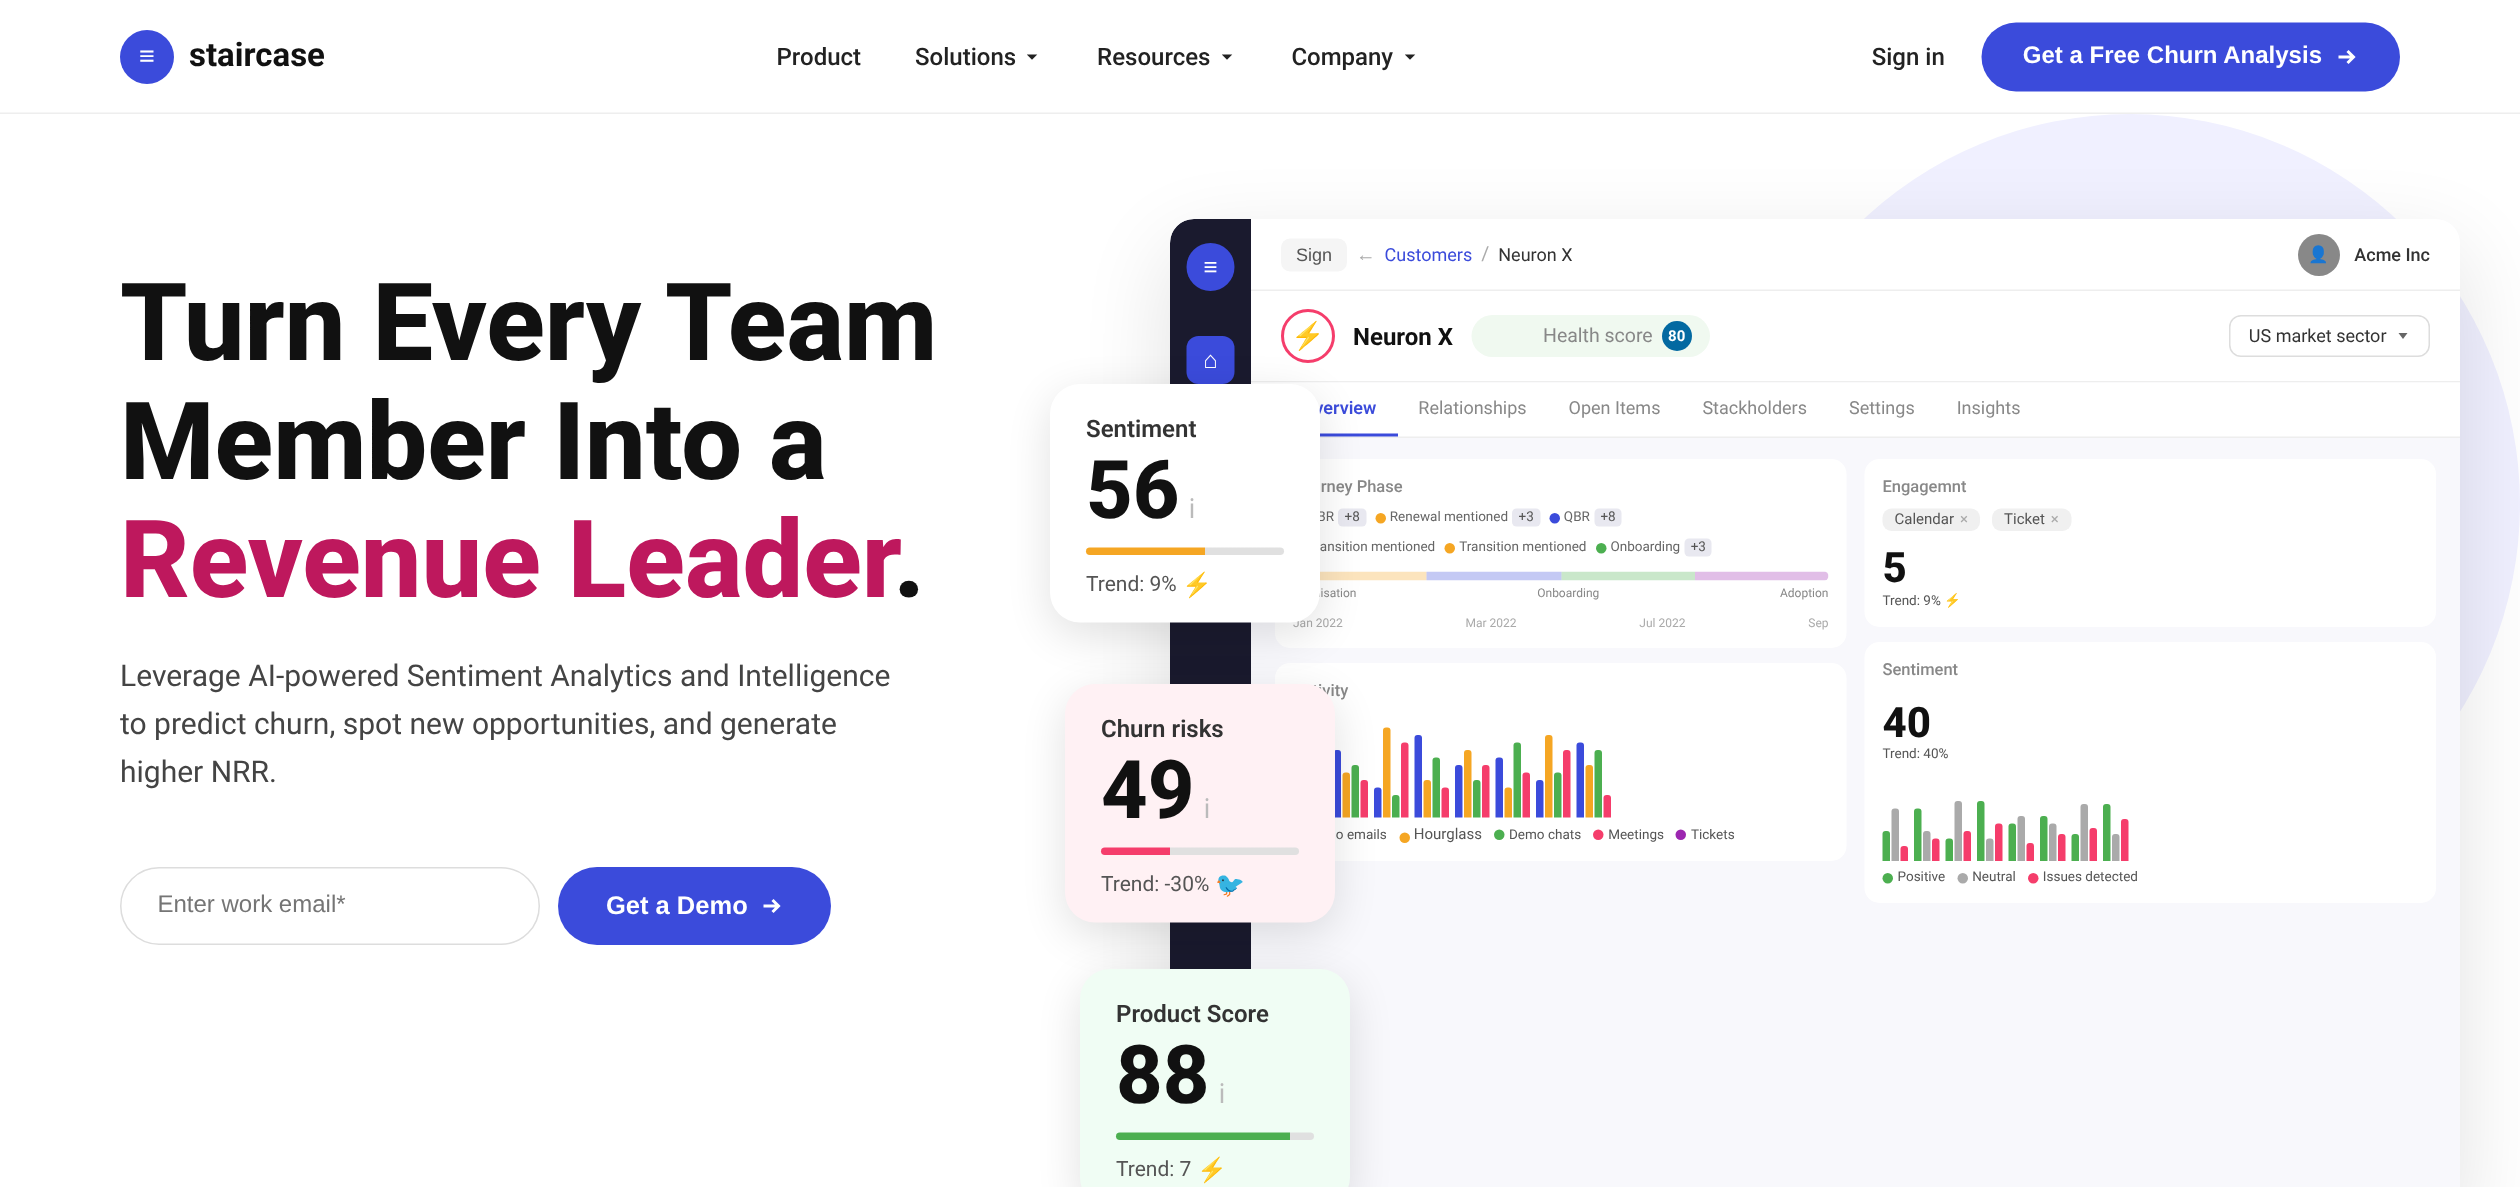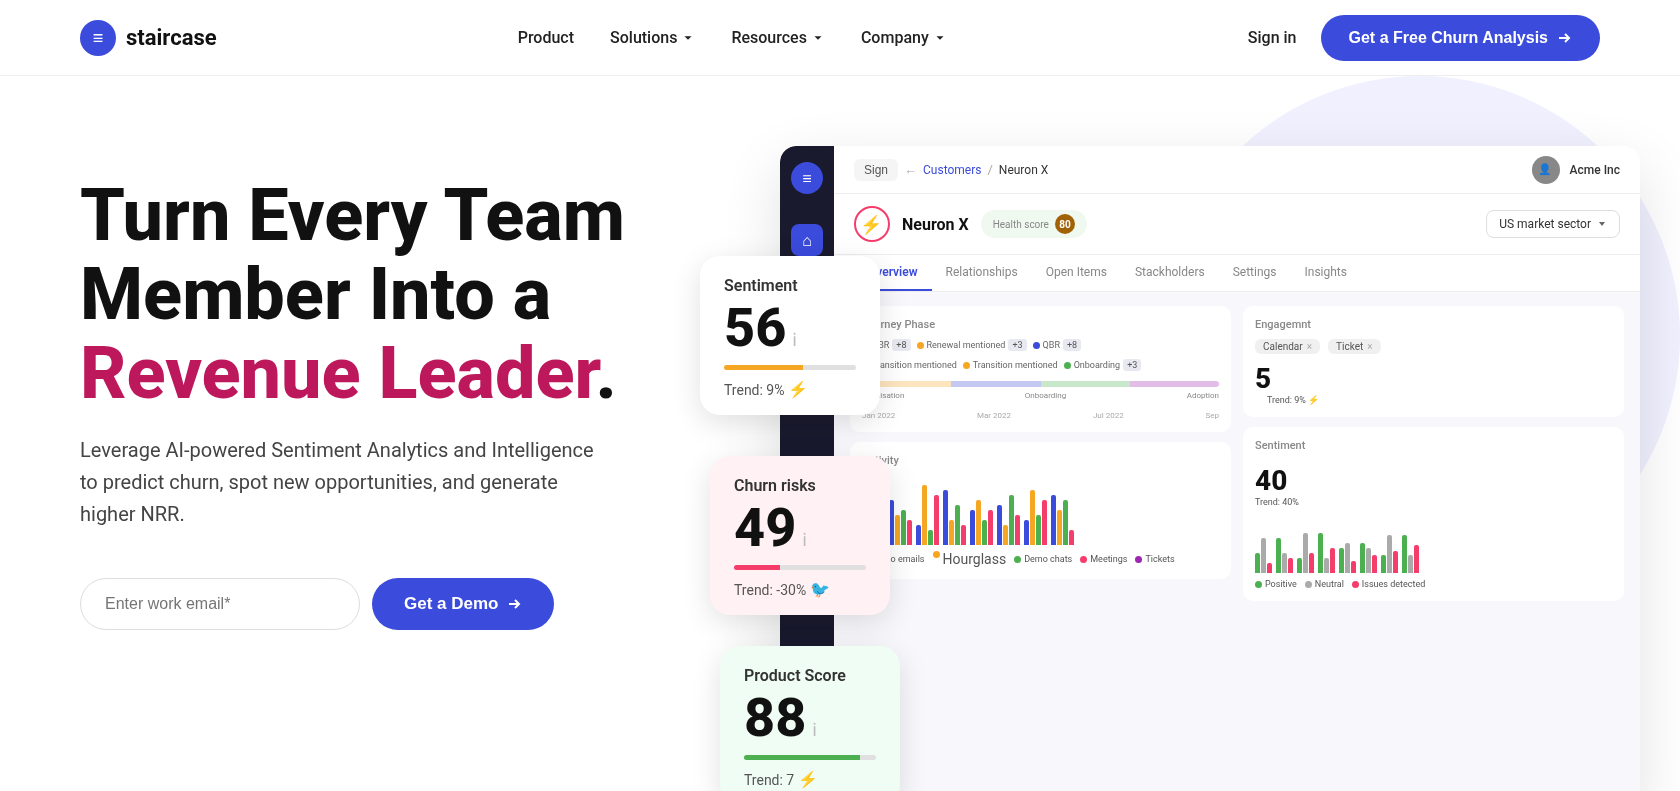--- a/index.html
+++ b/index.html
@@ -121,21 +121,21 @@
       width: 36px; height: 36px; background: #fff;
       border-radius: 50%; display: flex; align-items: center; justify-content: center;
       border: 2px solid #F53D6B;
     }
     .db-cust-name { font-size: 16px; font-weight: 700; color: #111; }
     .db-health-badge {
       display: flex; align-items: center; gap: 6px;
       background: #f0f9f0; border-radius: 20px; padding: 4px 12px;
       font-size: 12px; color: #555;
     }
-    .health-dot { width: 20px; height: 20px; background: #a16207; border-radius: 50%; color: #fff; font-size: 10px; font-weight: 700; display: flex; align-items: center; justify-content: center; }
+    .health-dot { width: 20px; height: 20px; background: #0369a1; border-radius: 50%; color: #fff; font-size: 10px; font-weight: 700; display: flex; align-items: center; justify-content: center; }
     .db-sector-select {
       border: 1px solid #ddd; border-radius: 8px; padding: 6px 12px;
       font-size: 12px; color: #333; background: #fff; cursor: pointer;
       display: flex; align-items: center; gap: 6px;
     }
 
     
     .db-tabs {
       background: #fff;
       border-bottom: 1px solid #eee;
@@ -322,21 +322,21 @@
           </div>
         </div>
 
         <div class="db-customer-header">
           <div class="db-cust-left">
             <div class="db-cust-icon">
               <span style="color:#F53D6B;font-size:18px;">⚡</span>
             </div>
             <span class="db-cust-name">Neuron X</span>
             <div class="db-health-badge">
-              <span style="font-size:10px;color:#888;">Health score</span>
+              <span style="font-size:13px;color:#888;margin-left:36px;">Health score</span>
               <div class="health-dot">80</div>
             </div>
           </div>
           <div class="db-sector-select">
             <span>US market sector</span>
             <svg width="10" height="10" viewBox="0 0 10 10" fill="#666">
                 <path d="M2 3l3 4 3-4"></path>
               </svg>
           </div>
         </div>
@@ -459,41 +459,41 @@
                   </div>
                   <div style="display: flex; gap: 1px; align-items: flex-end;">
                     <div style="width: 5px; height: 50px; background: rgb(59, 75, 219); border-radius: 2px 2px 0px 0px;"></div>
                     <div style="width: 5px; height: 35px; background: rgb(245, 166, 35); border-radius: 2px 2px 0px 0px;"></div>
                     <div style="width: 5px; height: 45px; background: rgb(76, 175, 80); border-radius: 2px 2px 0px 0px;"></div>
                     <div style="width: 5px; height: 15px; background: rgb(245, 61, 107); border-radius: 2px 2px 0px 0px;"></div>
                   </div>
                 </div>
               <div style="display:flex;gap:8px;flex-wrap:wrap;margin-top:6px;">
                 <span style="display:flex;align-items:center;gap:3px;font-size:9px;color:#555;"><span style="width:7px;height:7px;border-radius:50%;background:#3B4BDB;display:inline-block;"></span>Demo emails</span>
-                <span style="display:flex;align-items:flex-start;gap:3px;font-size:14px;color:#555;"><span style="width:7px;height:7px;border-radius:50%;background:#F5A623;display:inline-block;"></span>Hourglass</span>
+                <span style="display:flex;align-items:flex-end;gap:3px;font-size:10px;color:#555;"><span style="width:7px;height:7px;border-radius:50%;background:#F5A623;display:inline-block;"></span>Hourglass</span>
                 <span style="display:flex;align-items:center;gap:3px;font-size:9px;color:#555;"><span style="width:7px;height:7px;border-radius:50%;background:#4CAF50;display:inline-block;"></span>Demo chats</span>
                 <span style="display:flex;align-items:center;gap:3px;font-size:9px;color:#555;"><span style="width:7px;height:7px;border-radius:50%;background:#F53D6B;display:inline-block;"></span>Meetings</span>
                 <span style="display:flex;align-items:center;gap:3px;font-size:9px;color:#555;"><span style="width:7px;height:7px;border-radius:50%;background:#9C27B0;display:inline-block;"></span>Tickets</span>
               </div>
             </div>
           </div>
 
           <div style="flex:1;display:flex;flex-direction:column;gap:10px;">
 
             <div style="background:#fff;border-radius:10px;padding:12px;">
               <div class="db-section-title">Engagemnt</div>
               <div style="display:flex;gap:8px;margin-bottom:8px;flex-wrap:wrap;">
                 <span style="background:#f0f0f0;border-radius:6px;padding:2px 8px;font-size:10px;color:#555;display:flex;align-items:center;gap:4px;">Calendar <span style="cursor:pointer;color:#aaa;">×</span></span>
                 <span style="background:#f0f0f0;border-radius:6px;padding:2px 8px;font-size:10px;color:#555;display:flex;align-items:center;gap:4px;">Ticket <span style="cursor:pointer;color:#aaa;">×</span></span>
               </div>
 
               <div style="display:flex;align-items:baseline;gap:4px;">
                 <span style="font-size:28px;font-weight:800;color:#111;">5</span>
               </div>
-              <div style="font-size:9px;color:#555;margin-left:12px;">Trend: 9% <span style="color:#4CAF50;">⚡</span></div>
+              <div style="font-size:9px;color:#555;">Trend: 9% <span style="color:#4CAF50;">⚡</span></div>
             </div>
 
             <div style="background:#fff;border-radius:10px;padding:12px;">
               <div style="display:flex;align-items:center;justify-content:space-between;margin-bottom:4px;">
                 <div class="db-section-title">Sentiment</div>
               </div>
               <div style="display:flex;align-items:baseline;gap:4px;">
                 <span style="font-size:28px;font-weight:800;color:#111;">40</span>
               </div>
               <div style="font-size:9px;color:#555;margin-bottom:6px;">Trend: 40%</div>

